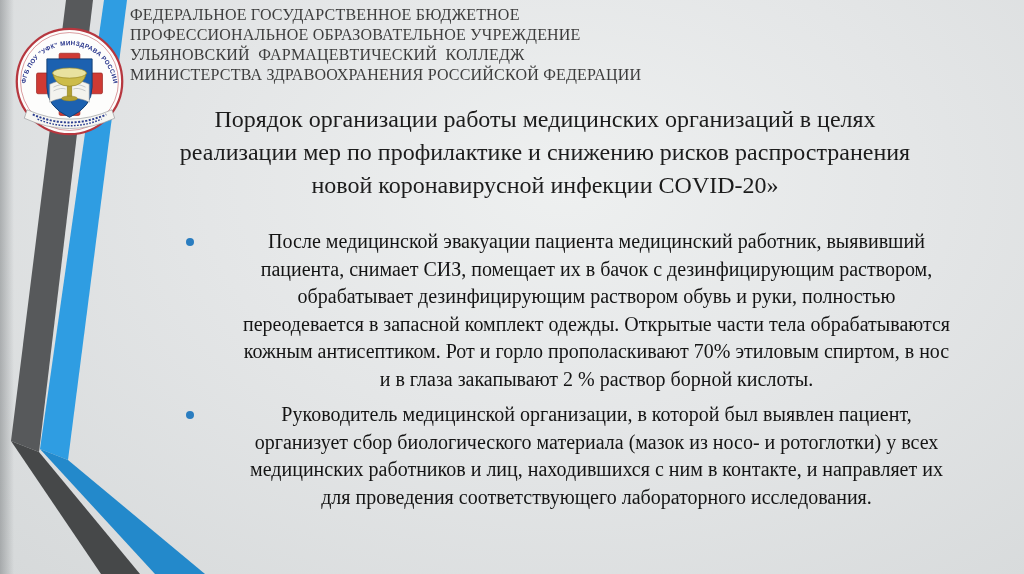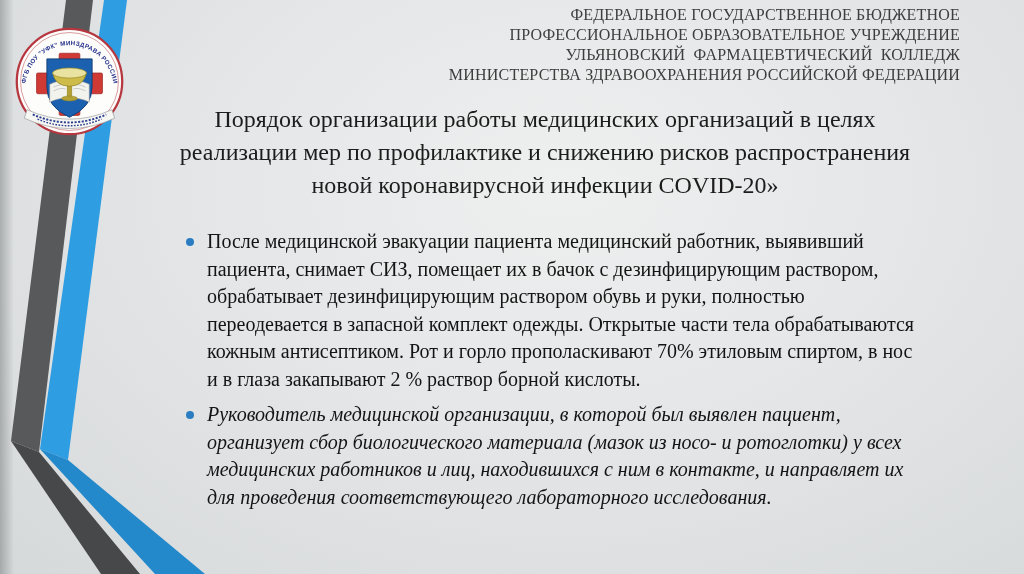--- a/index.html
+++ b/index.html
@@ -11,31 +11,31 @@
   .slide::before{ 
     content:"";position:absolute;left:0;top:0;bottom:0;width:14px;
     background:linear-gradient(90deg, rgba(40,45,48,0.28), rgba(40,45,48,0));
     pointer-events:none;
   }
   .stripes{position:absolute;left:0;top:0;width:1024px;height:574px;}
   .logo{position:absolute;left:13px;top:25px;width:113px;height:113px;}
   .logo-arc-text{font-family:"Liberation Sans","DejaVu Sans",sans-serif;font-size:6.6px;font-weight:bold;letter-spacing:.35px;fill:var(--logo-text-blue);}
   .header{
     position:absolute;left:130px;top:5px;width:830px;
-    text-align:right;white-space:pre-wrap;
+    text-align:left;white-space:pre-wrap;
     font-size:16px;line-height:20px;color:var(--header-text);letter-spacing:.2px;
   }
   .title{
     position:absolute;left:115px;top:103px;width:860px;
     text-align:center;white-space:pre-wrap;
     font-size:24px;line-height:33px;color:var(--title-text);
   }
   .body-block{position:absolute;left:186px;top:228px;width:800px;}
-  .bullet-item{position:relative;padding-left:21px;}
-  .bullet-item + .bullet-item{margin-top:8px;font-style:italic;}
+  .bullet-item{position:relative;padding-left:21px;text-align:center;}
+  .bullet-item + .bullet-item{margin-top:8px;}
   .bullet-dot{
     position:absolute;left:0;top:10px;width:8px;height:8px;border-radius:50%;
     background:var(--bullet-blue);
   }
   .bullet-text{
     white-space:pre-wrap;font-size:20px;line-height:27.5px;color:var(--body-text);
   }
 </style>
 </head>
 <body>

